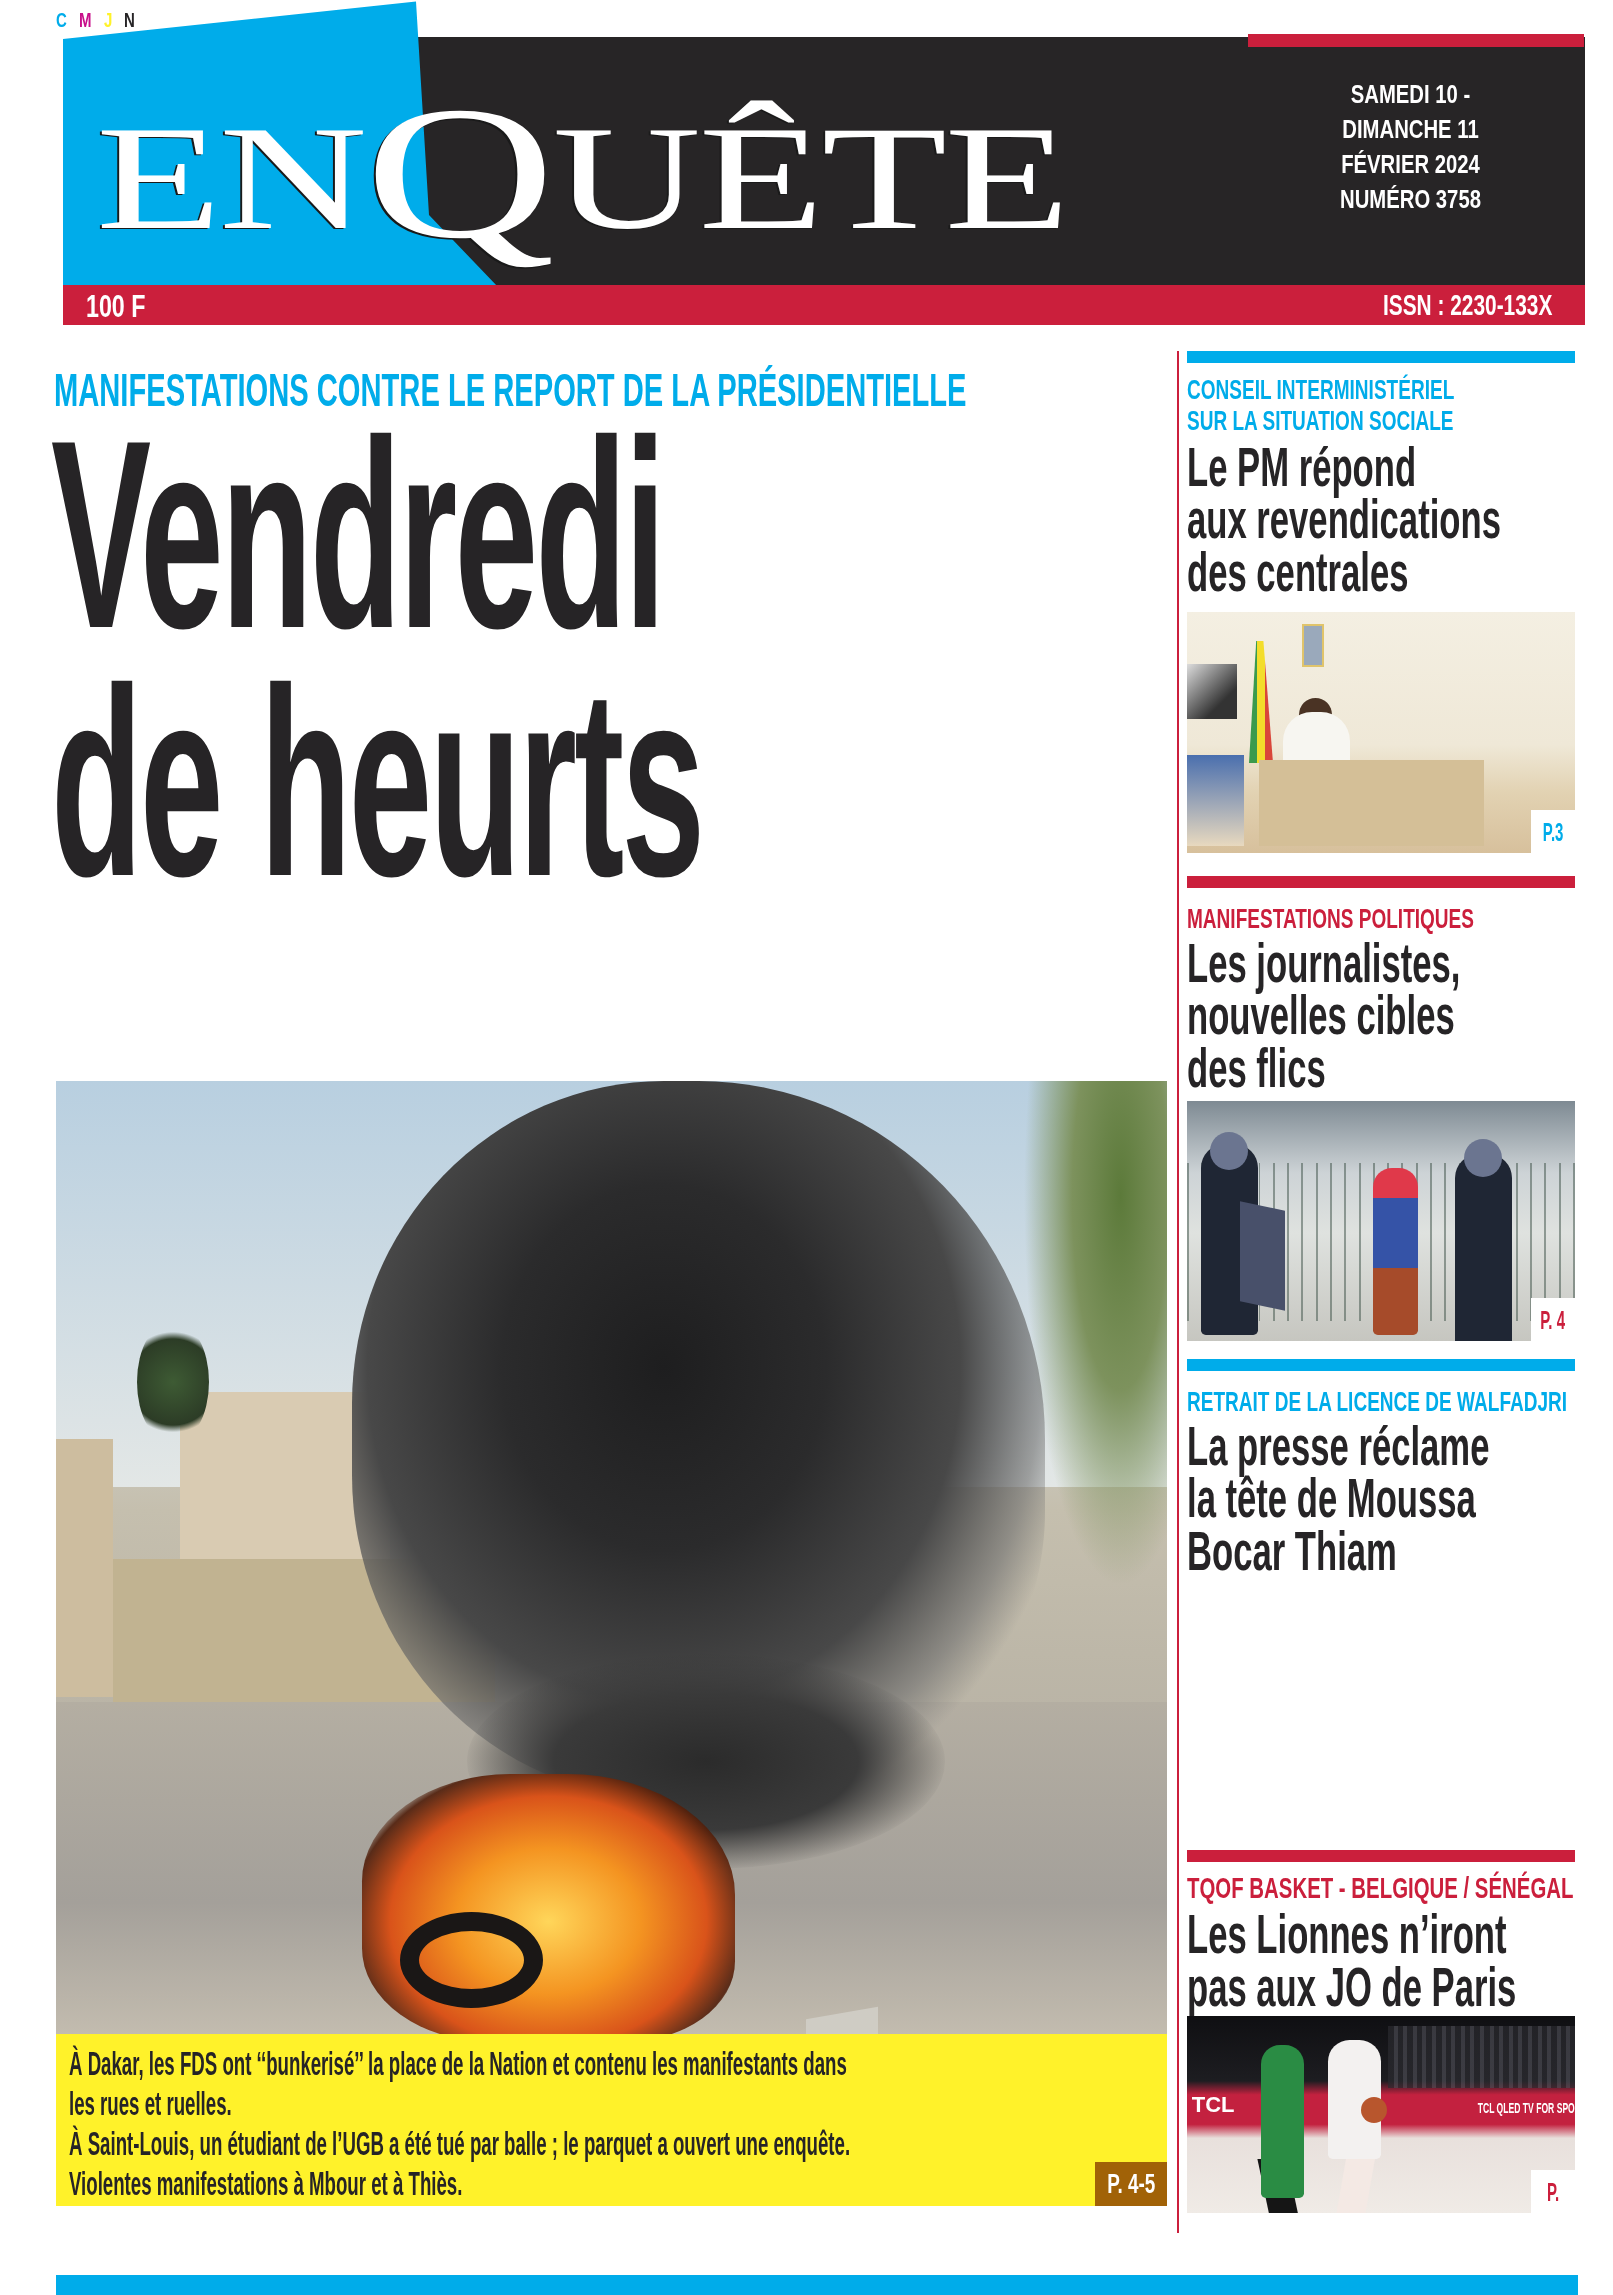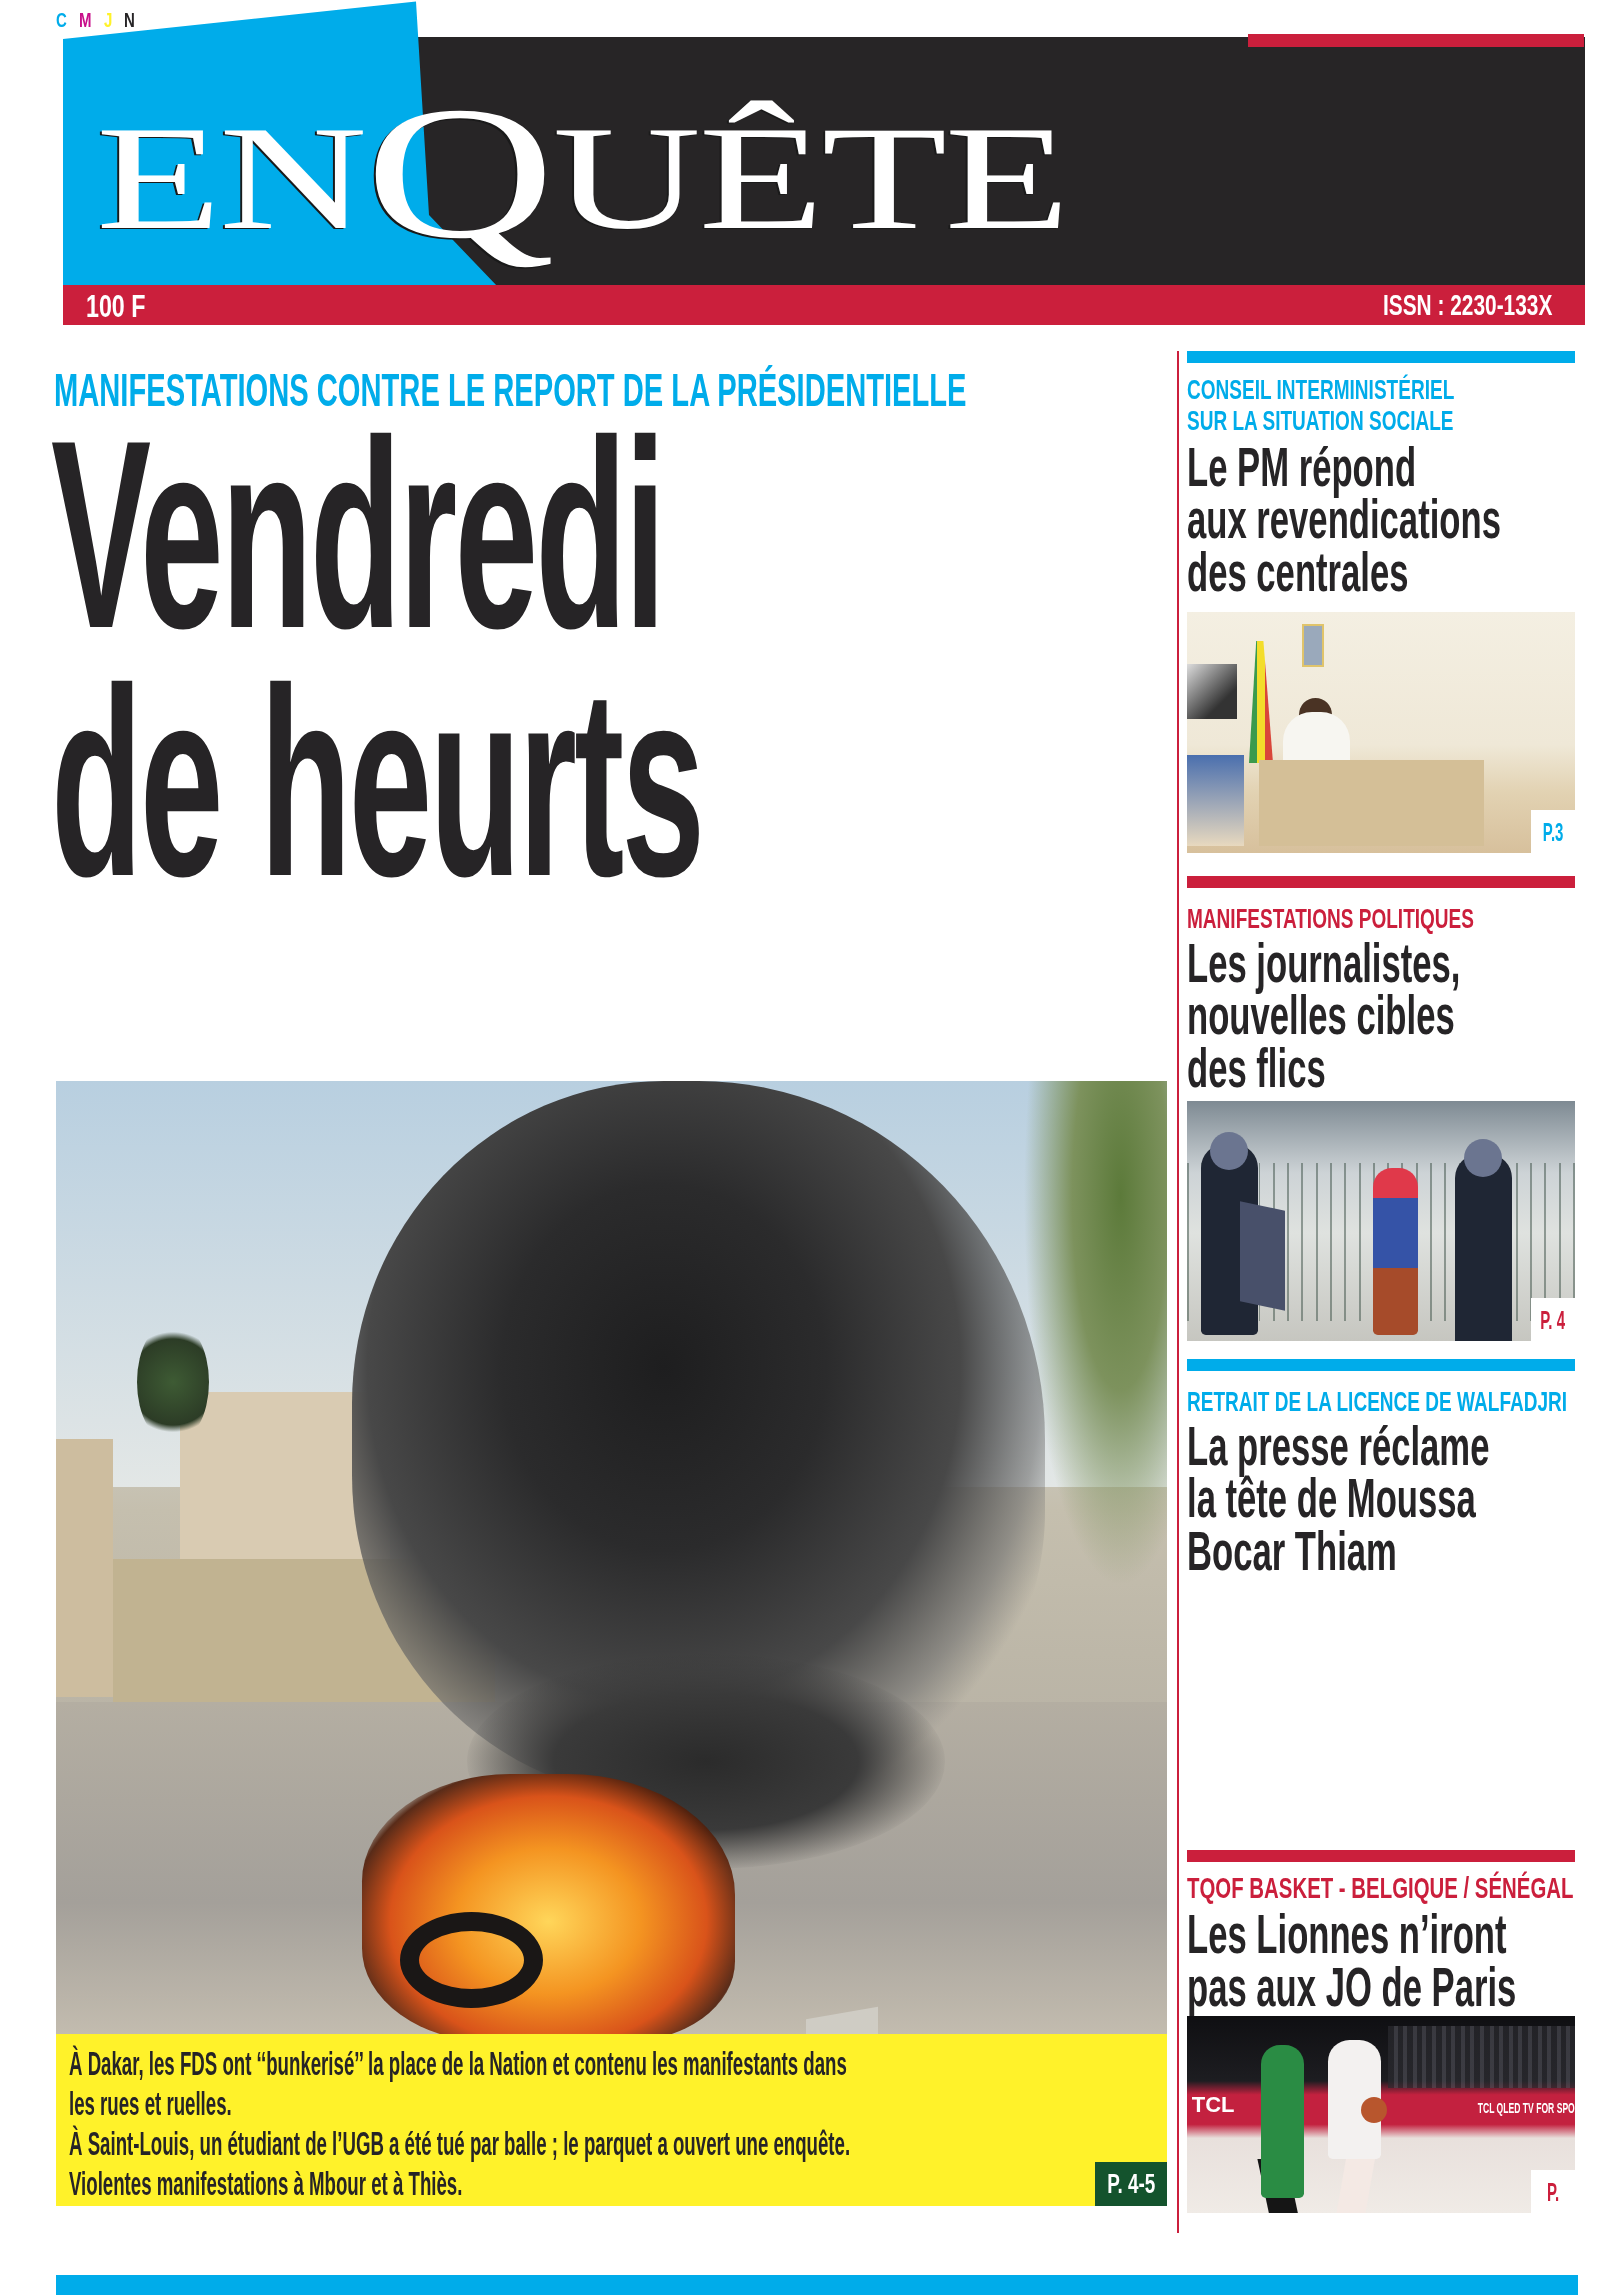--- a/index.html
+++ b/index.html
@@ -47,21 +47,21 @@
   #main-photo .smoke2 { position:absolute; left:411px; top:573px; width:478px; height:215px; border-radius:50%;
     background: radial-gradient(ellipse, #2b2b2b 0%, #3a3a3a 45%, transparent 72%); }
   #main-photo .fire { position:absolute; left:306px; top:693px; width:373px; height:268px; border-radius: 40% 45% 30% 35%;
     background: radial-gradient(ellipse at 50% 55%, #ffd65a 0%, #f49421 35%, #d9531a 60%, rgba(80,30,10,0.9) 75%, transparent 80%); }
   #main-photo .tire { position:absolute; left:344px; top:831px; width:143px; height:96px; border-radius:50%; border: 19px solid #1a1716; }
   #main-photo .tree { position:absolute; left:951px; top:0; width:162px; height:573px; background: radial-gradient(ellipse at 70% 20%, #5c7a3a 0%, #7d925d 30%, transparent 60%); }
   #main-photo .stone { position:absolute; left:750px; top:932px; width:72px; height:105px; background:#cfccc4; transform: skewY(-10deg); }
 
   #summary { position: absolute; left: 56px; top: 2034px; width: 1111px; height: 172px; background: #fff22a; padding: 9.6px 13.4px; }
   #summary p { font-size: 33px; font-weight: bold; line-height: 40px; color: #262426; white-space: nowrap; transform: scaleX(0.565); transform-origin: left top; width: 177%; }
-  #summary-page { position: absolute; right: 0; bottom: 0; width: 72px; height: 44px; background: #14532d; color: #fff; font-size: 27px; font-weight: bold; text-align: center; line-height: 44px; }
+  #summary-page { position: absolute; right: 0; bottom: 0; width: 72px; height: 44px; background: #a16207; color: #fff; font-size: 27px; font-weight: bold; text-align: center; line-height: 44px; }
   #summary-page span { display:inline-block; transform: scaleX(0.7); }
 
   
   .side { position: absolute; left: 1187px; width: 388px; }
   .side-bar { position: absolute; left: 0; top: 0; width: 388px; height: 11.5px; }
   .side-kicker { position: absolute; left: 0; font-size: 28px; font-weight: bold; line-height: 32px; white-space: nowrap; transform: scaleX(0.68); transform-origin: left top; }
   .side-title { position: absolute; left: 0; font-size: 55px; font-weight: bold; line-height: 54px; color: #262426; white-space: nowrap; transform: scaleX(0.63); transform-origin: left top; }
   .side-photo { position: absolute; left: 0; width: 388px; overflow: hidden; }
   .page-tag { position: absolute; right: 0; bottom: 0; background: #fff; width: 44px; height: 43px; text-align: center; line-height: 44px; font-size: 25px; font-weight: bold; }
   .page-tag span { display: inline-block; transform: scaleX(0.6); }
@@ -117,20 +117,25 @@
 <div id="cmjn">
   <span style="color:#00acea">C</span><span style="color:#c8108a">M</span><span style="color:#fff22a">J</span><span style="color:#262426">N</span>
 </div>
 
 <header id="masthead">
   <div id="mast-black"></div>
   <div id="mast-blue"></div>
   <div id="mast-red"></div>
   <div id="mast-accent"></div>
   <div id="logo"><span>EN</span><span class="big-q">Q</span><span>UÊTE</span></div>
+  <div id="date-block">
+    <span class="date-line">SAMEDI 10 - DIMANCHE 11</span>
+    <span class="date-line">FÉVRIER 2024</span>
+    <span class="date-line">NUMÉRO 3758</span>
+  </div>
   <div id="price">100 F</div>
   <div id="issn">ISSN : 2230-133X</div>
 </header>
 
 <div id="col-divider"></div>
 
 <section>
   <div id="kicker">MANIFESTATIONS CONTRE LE REPORT DE LA PRÉSIDENTIELLE</div>
   <h1 id="headline">
     <span style="display:block">Vendredi</span>

